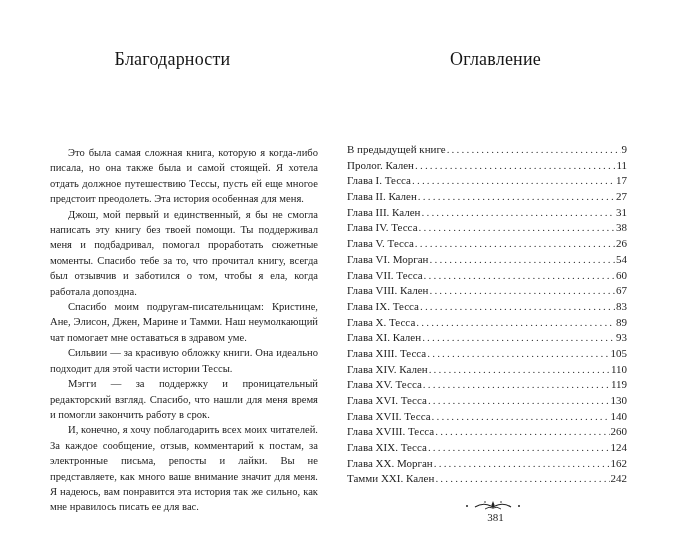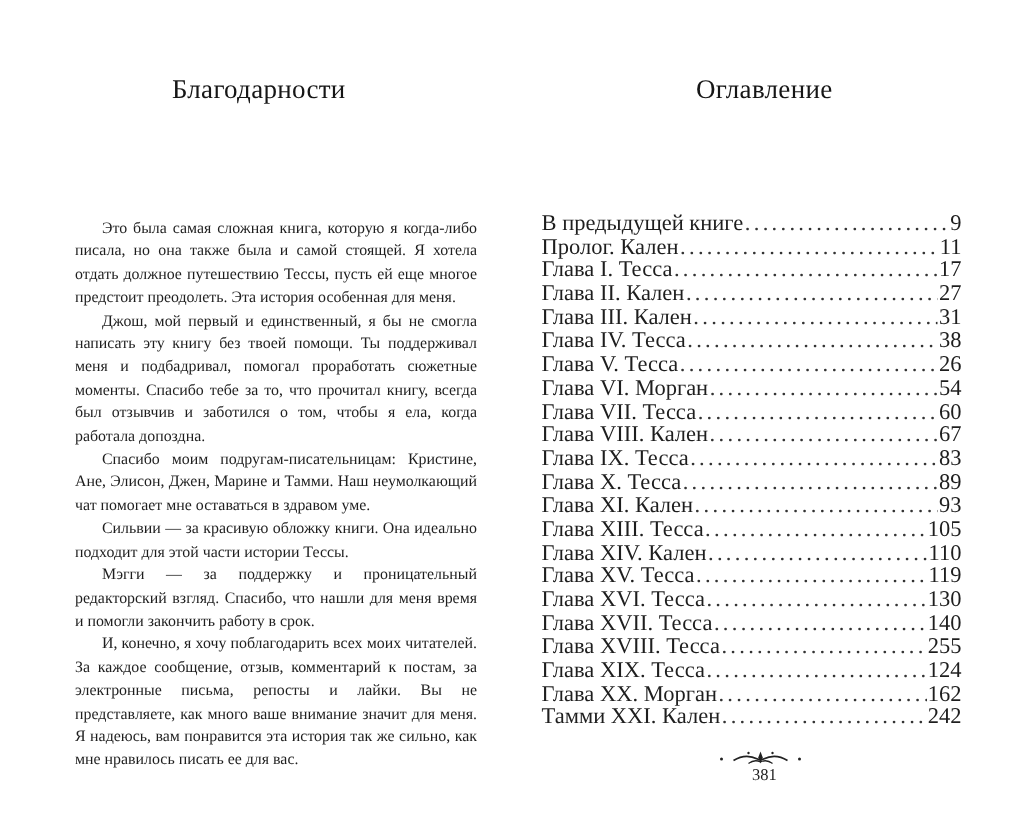--- a/index.html
+++ b/index.html
@@ -2,35 +2,35 @@
 <html><head>
   <meta charset="utf-8">
   <style>
     html, body { margin: 0; padding: 0; background: #ffffff; }
     body {
       width: 674px; height: 544px; position: relative; overflow: hidden;
       font-family: "Liberation Serif", "DejaVu Serif", serif; color: #1a1a1a;
     }
     .page { position: absolute; top: 0; height: 544px; font-family: Liberation Serif, serif; }
     .page-left { left: 0; width: 337px; }
-    .page-right { left: 337px; width: 337px; }
+    .page-right { left: 323px; width: 337px; }
     .title {
       position: absolute; top: 49px; left: 0; width: 100%;
       text-align: center; font-size: 18px; letter-spacing: 0.2px; color: #161616;
     }
     .page-left .title { left: 4px; }
     .page-right .title { left: 4px; }
     .ack {
       position: absolute; top: 145px; left: 50px; width: 268px;
       font-size: 10.6px; line-height: 15.4px; text-align: justify; color: #1e1e1e;
     }
     .ack p { margin: 0; text-indent: 18px; }
     .toc {
       position: absolute; top: 142px; left: 24px; width: 280px;
-      font-size: 15px; color: #1e1e1e;
+      font-size: 11px; color: #1e1e1e;
     }
     .toc-row {
       display: flex; align-items: baseline; height: 15.7px; line-height: 15.7px;
     }
     .toc-label { white-space: nowrap; }
     .toc-dots {
       flex: 1; overflow: hidden; white-space: nowrap; margin: 0 1px;
       letter-spacing: 2.2px; color: #333;
     }
     .toc-dots::after { content: "................................................................................................"; }
@@ -148,21 +148,21 @@
         <span class="toc-page">130</span>
       </div>
     <div class="toc-row">
         <span class="toc-label">Глава XVII. Тесса</span>
         <span class="toc-dots"></span>
         <span class="toc-page">140</span>
       </div>
     <div class="toc-row">
         <span class="toc-label">Глава XVIII. Тесса</span>
         <span class="toc-dots"></span>
-        <span class="toc-page">255</span>
+        <span class="toc-page">260</span>
       </div>
     <div class="toc-row">
         <span class="toc-label">Глава XIX. Тесса</span>
         <span class="toc-dots"></span>
         <span class="toc-page">124</span>
       </div>
     <div class="toc-row">
         <span class="toc-label">Глава XX. Морган</span>
         <span class="toc-dots"></span>
         <span class="toc-page">162</span>

